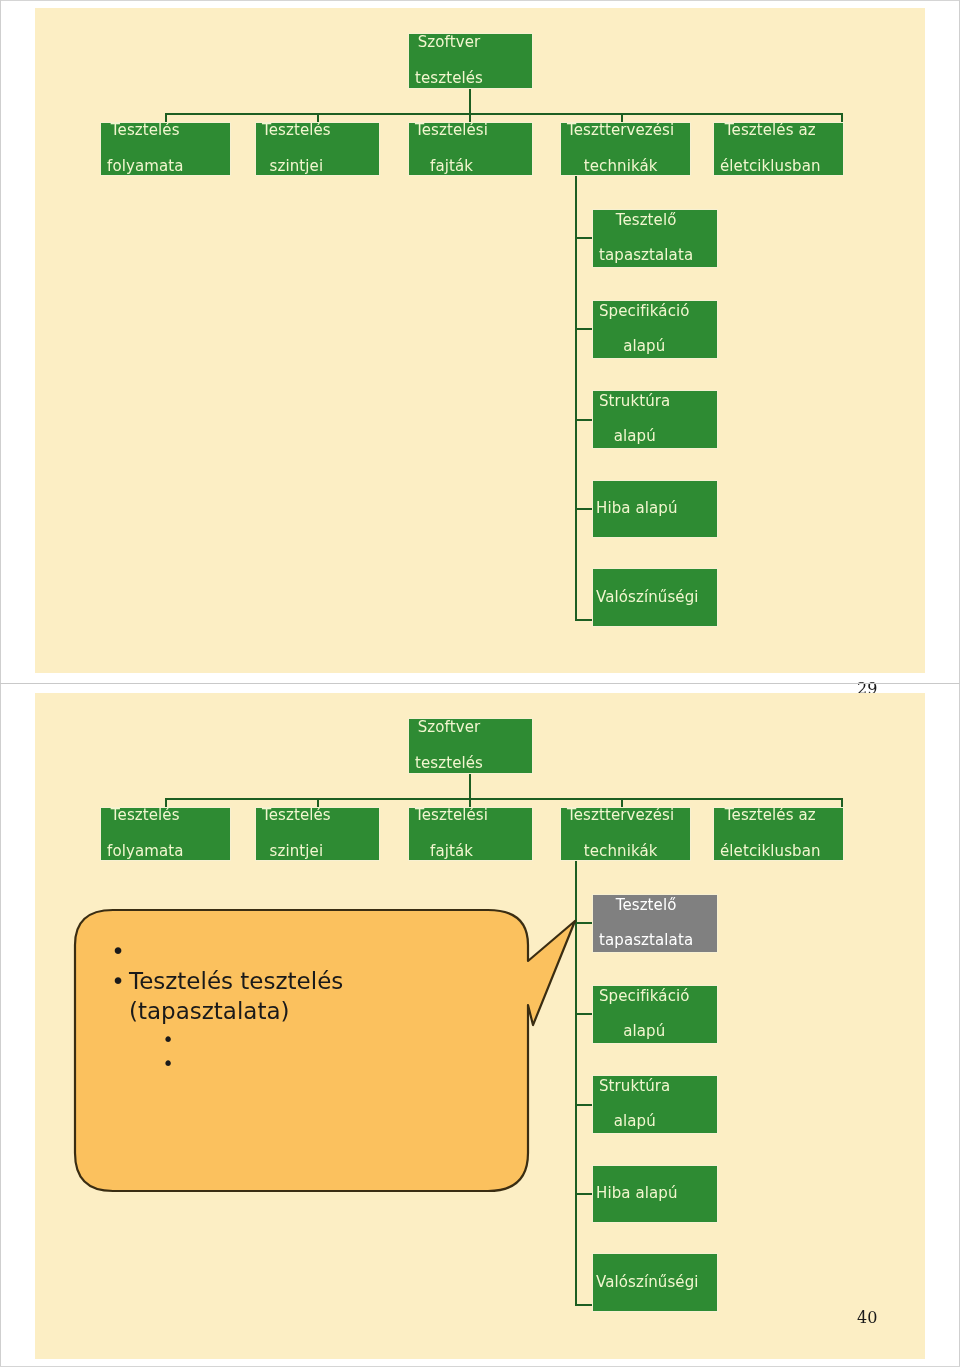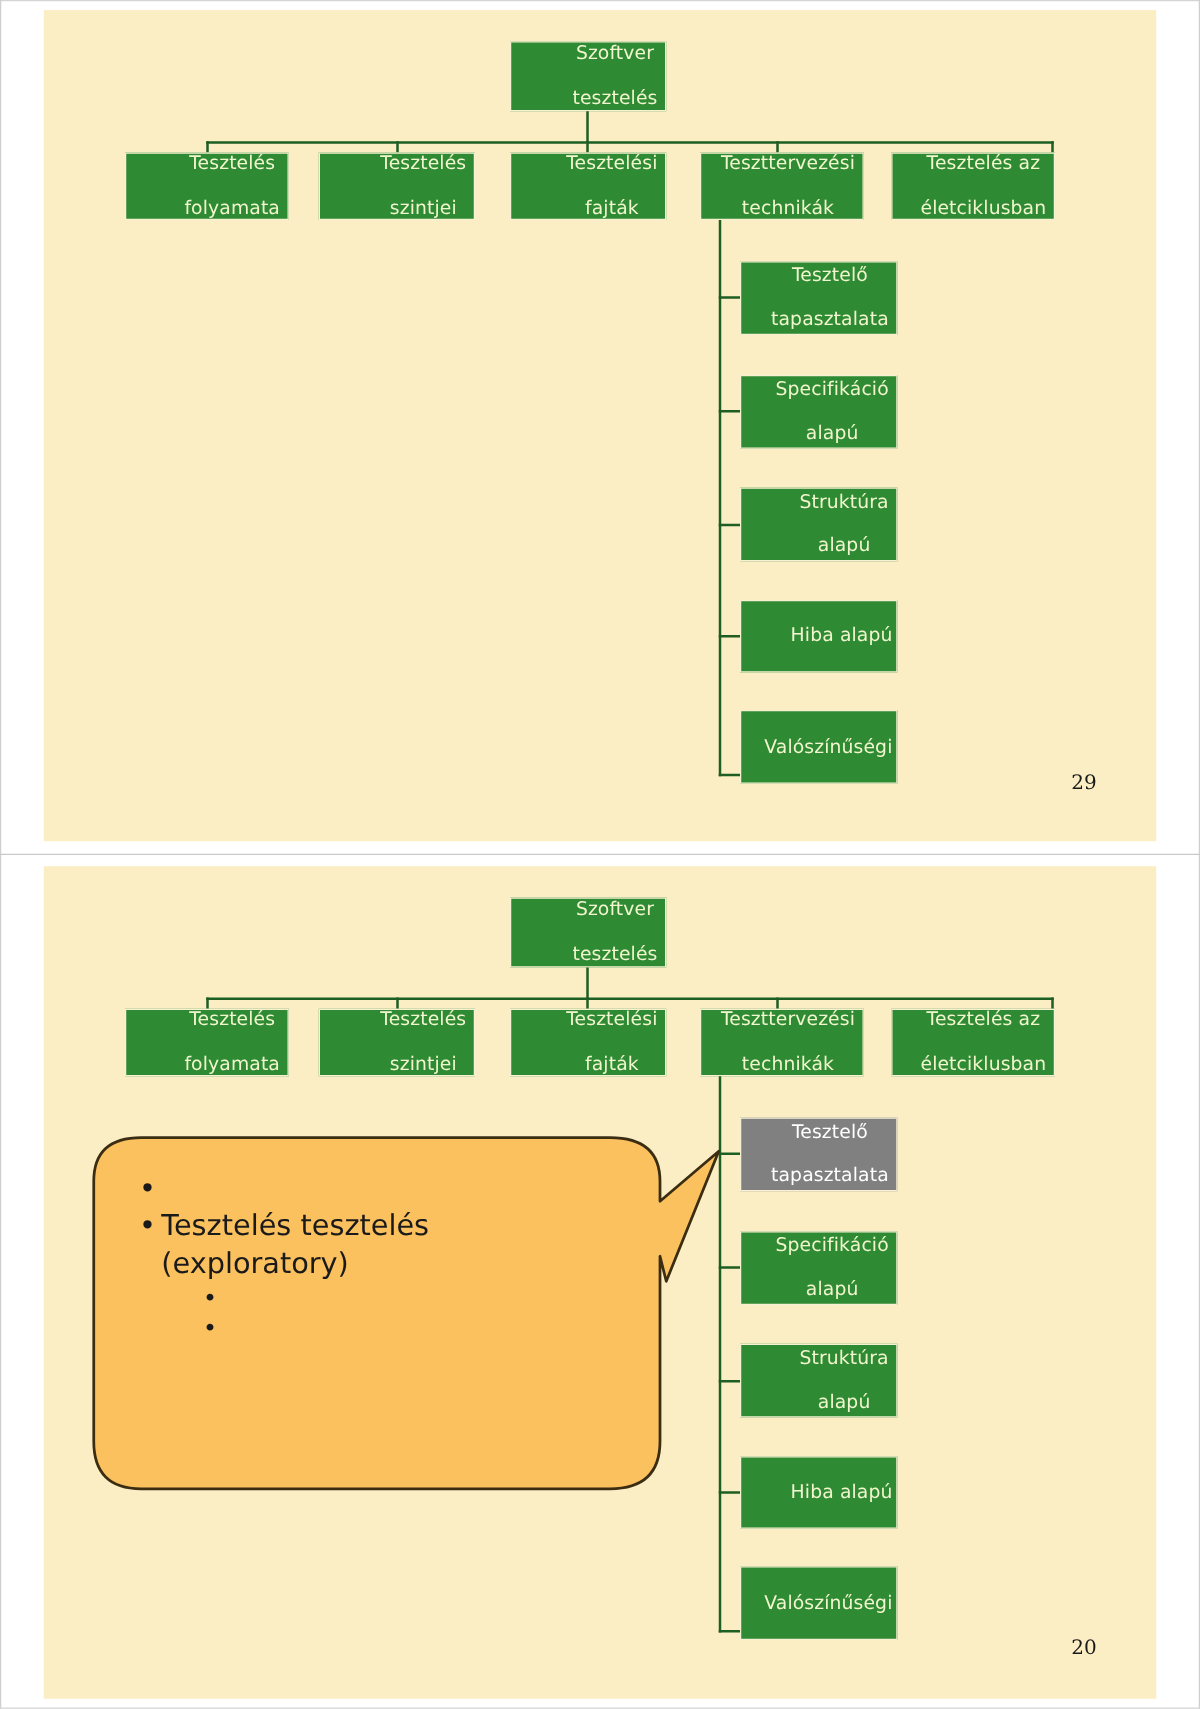--- a/index.html
+++ b/index.html
@@ -11,21 +11,21 @@
   #slide2{left:35px;top:693px;width:890px;height:666px;}
 
   .divider{position:absolute;left:0;top:683px;width:960px;height:1px;background:#c9c9c9;}
   .edge-left{position:absolute;left:0;top:0;width:1px;height:1367px;background:#cfcfcf;}
   .edge-right{position:absolute;left:959px;top:0;width:1px;height:1367px;background:#cfcfcf;}
   .edge-top{position:absolute;left:0;top:0;width:960px;height:1px;background:#d5d5d5;}
   .edge-bottom{position:absolute;left:0;top:1366px;width:960px;height:1px;background:#d5d5d5;}
 
   
   .node{position:absolute;background:#2e8b33;border:1px solid #f7f0d2;
-        color:#f2f6cf;display:flex;align-items:center;justify-content:flex-end;
+        color:#f2f6cf;display:flex;align-items:center;justify-content:flex-start;
         text-align:center;line-height:1.18;font-size:15px;box-sizing:border-box;
         letter-spacing:.1px;}
   .node.dim{background:#808080;color:#ffffff;border-color:#f7f0d2;}
   .node span{display:block;padding:0 3px;}
 
   
   .ln{position:absolute;background:#1d5e22;}
   .lnv{width:2px;}
   .lnh{height:2px;}
 
@@ -106,21 +106,21 @@
     <span><span>Struktúra</span><br>
           <span>alapú</span></span>
   </div>
   <div class="node" style="left:557px;top:472px;width:126px;height:58px;">
     <span>Hiba alapú</span>
   </div>
   <div class="node" style="left:557px;top:560px;width:126px;height:59px;">
     <span>Valószínűségi</span>
   </div>
 
-  <div class="pagenum" style="left:822px;top:608px;">29</div>
+  <div class="pagenum" style="left:822px;top:671px;">29</div>
 </div>
 
 <div class="divider"></div>
 
 <div class="slide" id="slide2">
 
   <div class="node" style="left:373px;top:25px;width:125px;height:56px;">
     <span><span>Szoftver</span><br>
           <span>tesztelés</span></span>
   </div>
@@ -199,25 +199,25 @@
     <div class="callout-text">
       <div class="cl-lvl1">
         <span class="b">•</span>
       </div>
       <div class="cl-lvl1">
         <span class="b">•</span>
         <span class="t">Tesztelés tesztelés</span>
       </div>
       <div class="cl-lvl1">
         <span class="b"></span>
-        <span class="t">(exploratory)</span>
+        <span class="t">(tapasztalata)</span>
       </div>
       <div class="cl-lvl2">
         <span class="b">•</span>
       </div>
       <div class="cl-lvl2">
         <span class="b">•</span>
       </div>
     </div>
   </div>
 
-  <div class="pagenum" style="left:822px;top:615px;">20</div>
+  <div class="pagenum" style="left:822px;top:615px;">40</div>
 </div>
 
 </body></html>

